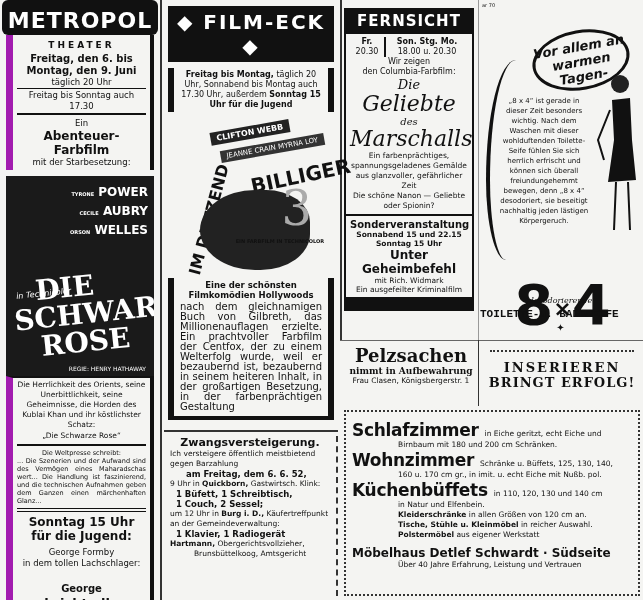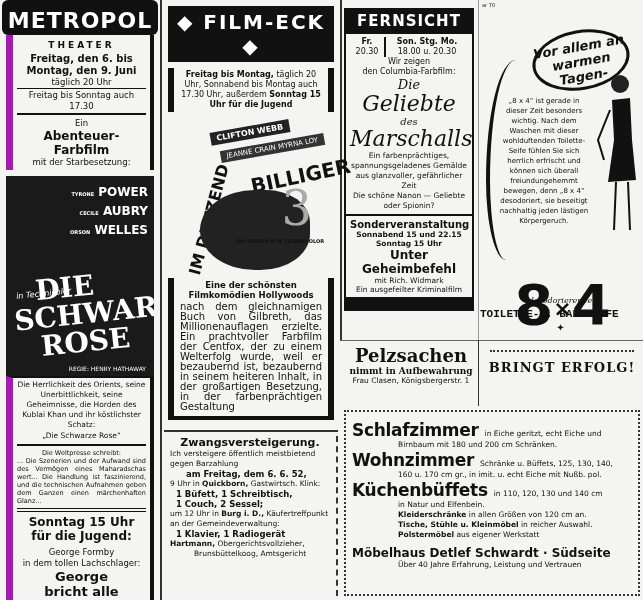--- a/index.html
+++ b/index.html
@@ -101,21 +101,21 @@
     <div class="c small" style="font-size:7.5px;line-height:10px;">Die Herrlichkeit des Orients, seine Unerbittlichkeit, seine Geheimnisse, die Horden des Kublai Khan und ihr köstlichster Schatz:</div>
     <div class="c small" style="font-size:7.5px;">„Die Schwarze Rose“</div>
     <div style="border-top:2px solid #111;margin:3px 0;"></div>
     <div class="c tiny">Die Weltpresse schreibt:</div>
     <div class="tiny" style="text-align:justify;">... Die Szenerien und der Aufwand sind des Vermögen eines Maharadschas wert... Die Handlung ist faszinierend, und die technischen Aufnahmen geben dem Ganzen einen märchenhaften Glanz...</div>
     <div style="border-top:4px double #111;margin:3px 0;"></div>
     <div class="c b" style="font-size:12px;line-height:14px;">Sonntag 15 Uhr</div>
     <div class="c b" style="font-size:12px;line-height:14px;">für die Jugend:</div>
     <div class="c small" style="margin-top:4px;">George Formby</div>
     <div class="c small">in dem tollen Lachschlager:</div>
-    <div class="c b" style="font-size:13px;line-height:15px;margin-top:0;">George</div>
+    <div class="c b" style="font-size:10px;line-height:15px;margin-top:12px;">George</div>
     <div class="c b" style="font-size:13px;line-height:15px;padding-bottom:6px;">bricht alle Rekorde</div>
   </div>
 
 </div>
 
 <div id="filmeck" class="col">
   <div class="banner fe-title">◆ <span>FILM-ECK</span> ◆</div>
   <div class="fe-box small" style="font-size:8px;line-height:10px;">
     <span class="b">Freitag bis Montag,</span>
     <span>täglich 20 Uhr, Sonnabend bis Montag auch 17.30 Uhr, außerdem</span>
@@ -189,20 +189,21 @@
 
 <div style="position:absolute;left:340px;top:340px;width:303px;border-top:1px solid #666;"></div>
 <div id="pelz" class="col">
   <div class="b" style="font-size:18px;line-height:20px;font-family:'DejaVu Serif',serif;">Pelzsachen</div>
   <div class="b" style="font-size:9px;font-family:'DejaVu Serif',serif;">nimmt in Aufbewahrung</div>
   <div style="font-size:7.5px;">Frau Clasen, Königsbergerstr. 1</div>
 </div>
 <div class="rule-v" style="left:478px;top:340px;height:66px;width:1px;"></div>
 <div id="inserieren" class="col">
   <div class="dots" style="margin:0 8px 8px;"></div>
+  <div class="b" style="font-size:13px;letter-spacing:2px;font-family:'DejaVu Serif',serif;">INSERIEREN</div>
   <div class="b" style="font-size:13px;letter-spacing:1px;font-family:'DejaVu Serif',serif;">BRINGT ERFOLG!</div>
 </div>
 
 <div style="position:absolute;left:164px;top:430px;width:174px;border-top:2px solid #333;"></div>
 <div id="zwang" class="col">
   <div class="c b" style="font-size:11px;">Zwangsversteigerung.</div>
   <div style="font-size:7.5px;line-height:10px;">Ich versteigere öffentlich meistbietend gegen Barzahlung</div>
   <div class="b" style="font-size:8.5px;padding-left:16px;">am Freitag, dem 6. 6. 52,</div>
   <div style="font-size:7.5px;line-height:10px;"><span>9 Uhr in</span> <b>Quickborn,</b> <span>Gastwirtsch. Klink:</span></div>
   <div class="b" style="font-size:8.5px;padding-left:6px;">1 Büfett, 1 Schreibtisch,</div>

